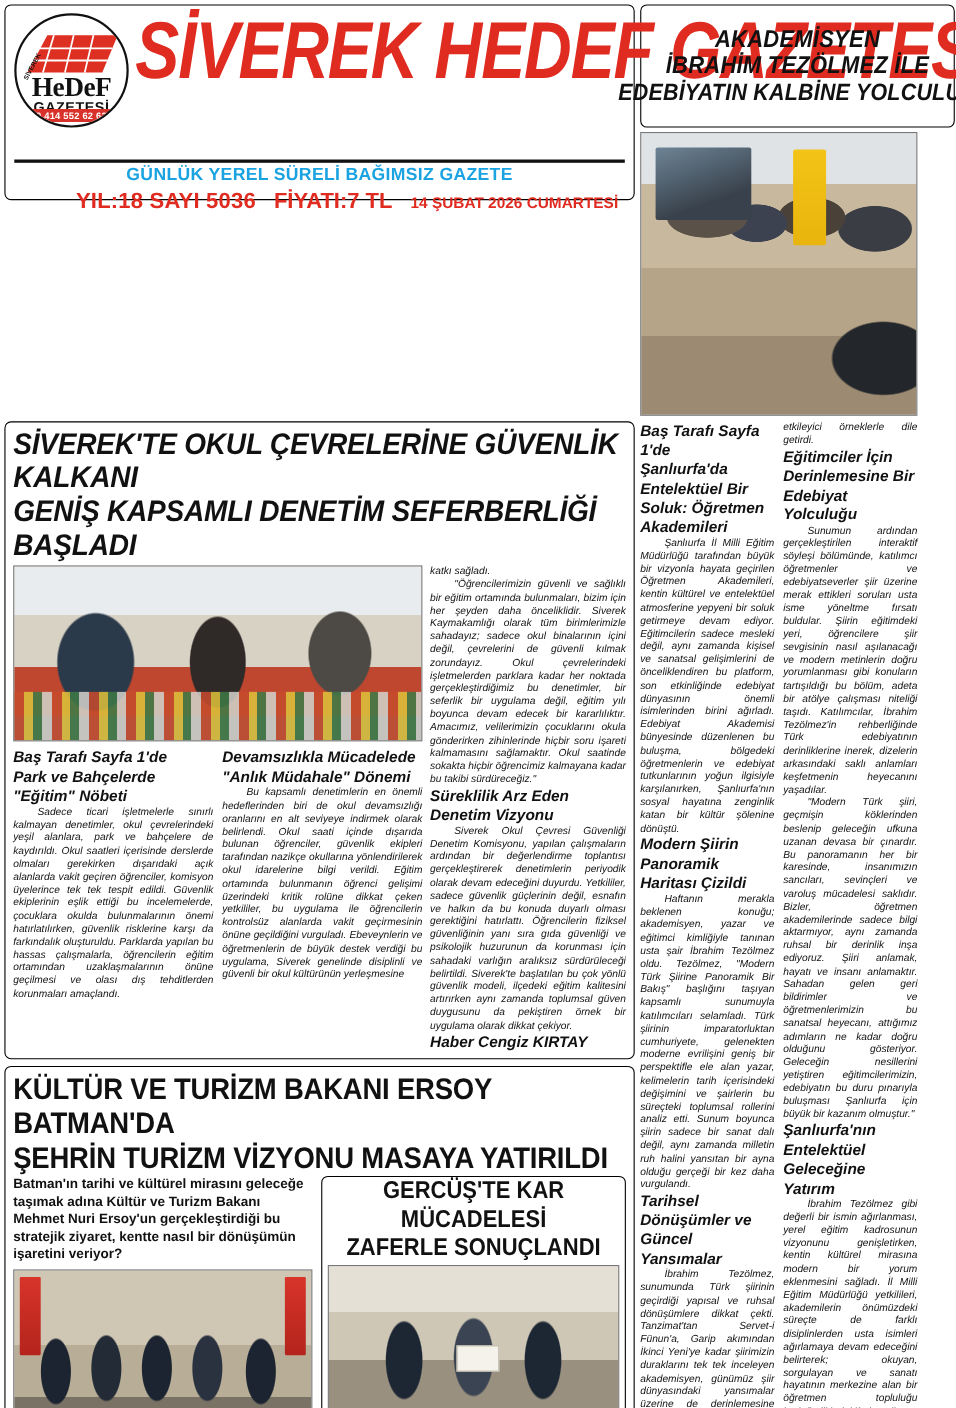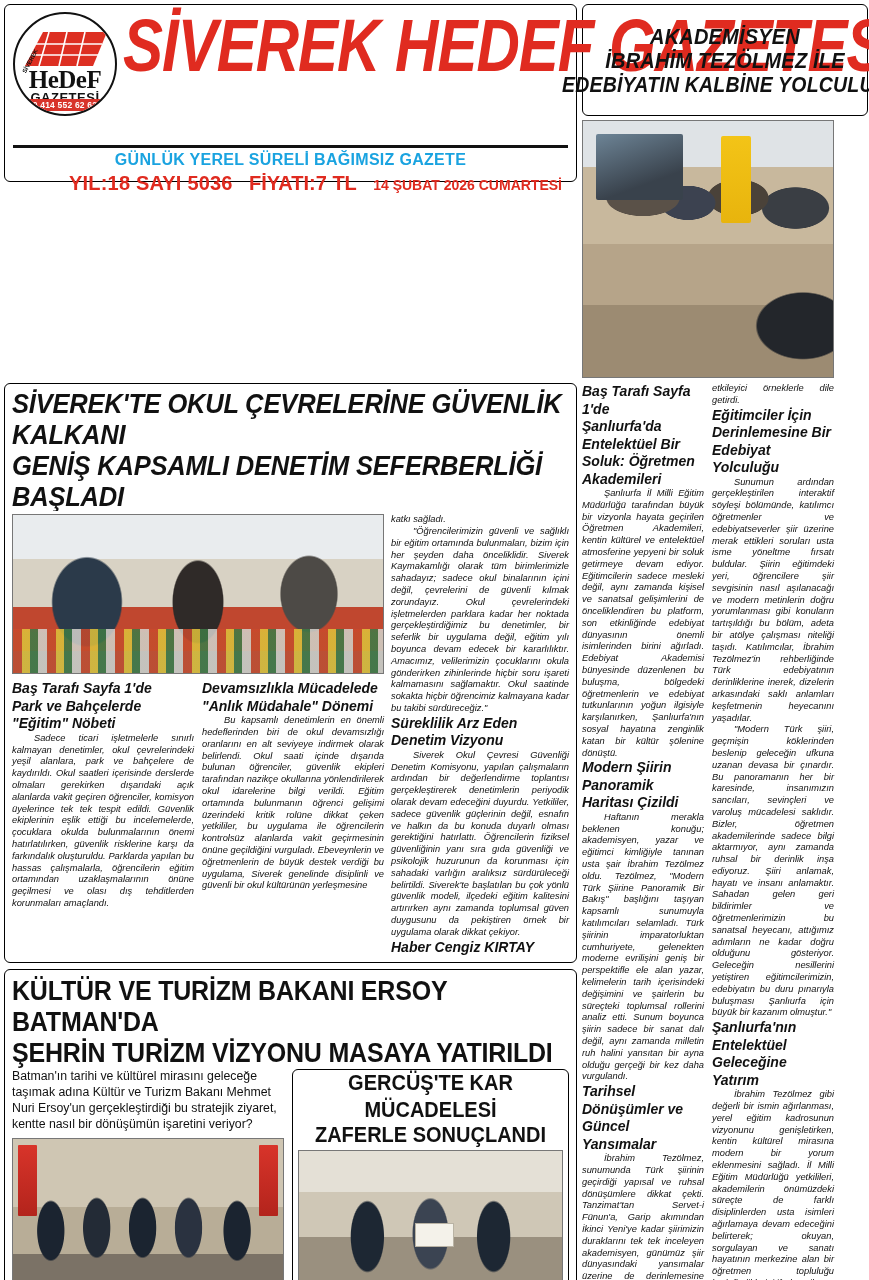--- a/index.html
+++ b/index.html
@@ -181,21 +181,21 @@
   .rc-col { width:137px; }
 
   
   .article2 { width:573px; margin-top:6px; padding:5px 7px 6px 7px; }
   .a2-head {
     font-weight:bold; font-size:25px; line-height:1.15;
     letter-spacing:-0.2px; transform:scaleY(1.08); transform-origin:top left;
   }
   .a2-top { display:flex; gap:8px; margin-top:8px; }
   .a2-lead {
-    width:272px; font-weight:normal; font-size:12.3px; line-height:1.3;
+    width:272px; font-weight:bold; font-size:12.3px; line-height:1.3;
   }
   .subbox { width:285px; padding:4px 5px 5px 5px; }
   .subbox .sb-head {
     font-weight:bold; font-size:20px; line-height:1.18; text-align:center;
     transform:scaleY(1.1);
   }
   .subbox .sb-lead {
     margin-top:6px; font-weight:bold; font-size:11.6px; line-height:1.28;
   }
   .a2-photo-l { width:272px; height:150px; border:1px solid #777; margin-top:5px; }

